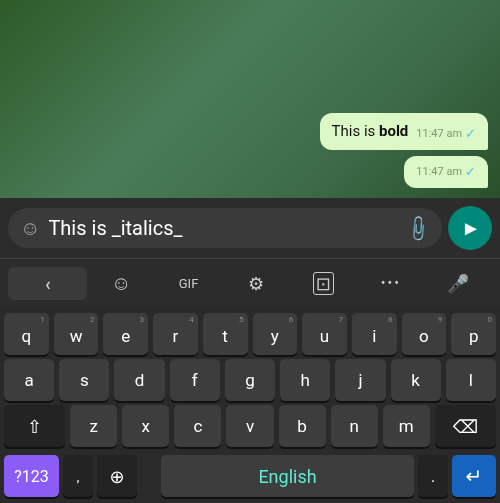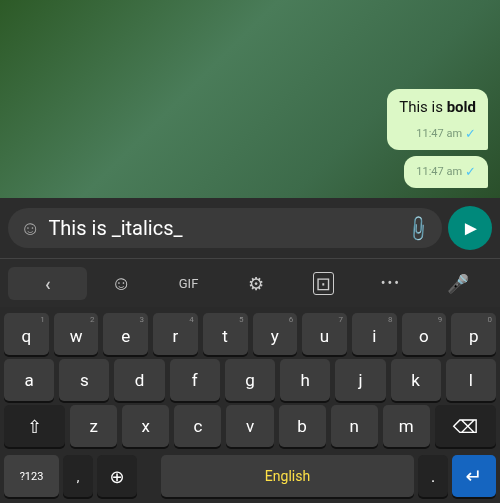--- a/index.html
+++ b/index.html
@@ -27,21 +27,20 @@
     }
 
     .message-bubble {
       background: #dcf8c6;
       border-radius: 12px 12px 2px 12px;
       padding: 8px 12px;
       max-width: 75%;
       display: flex;
       align-items: flex-end;
       gap: 8px;
-      flex-direction: column;
     }
 
     .message-text {
       font-size: 15px;
       color: #111;
       line-height: 1.4;
     }
 
     .message-meta {
       font-size: 11px;
@@ -231,41 +230,41 @@
       display: flex;
       align-items: center;
       justify-content: center;
       cursor: pointer;
       height: 42px;
       box-shadow: 0 2px 0 #111;
     }
 
     .bottom-key.num123 {
       min-width: 55px;
-      font-size: 11px;
-      background: #404040;
+      font-size: 16px;
+      background: #8b5cf6;
       text-align: right;
     }
 
     .bottom-key.comma {
       min-width: 30px;
       background: #232323;
     }
 
     .bottom-key.globe {
       min-width: 40px;
       background: #232323;
       font-size: 18px;
     }
 
     .bottom-key.space {
       flex: 1;
       background: #3d3d3d;
-      font-size: 14px;
-      color: #fde047;
+      font-size: 18px;
+      color: #5eead4;
       margin-left: 20px;
     }
 
     .bottom-key.period {
       min-width: 30px;
       background: #232323;
       font-size: 16px;
     }
 
     .bottom-key.enter {

